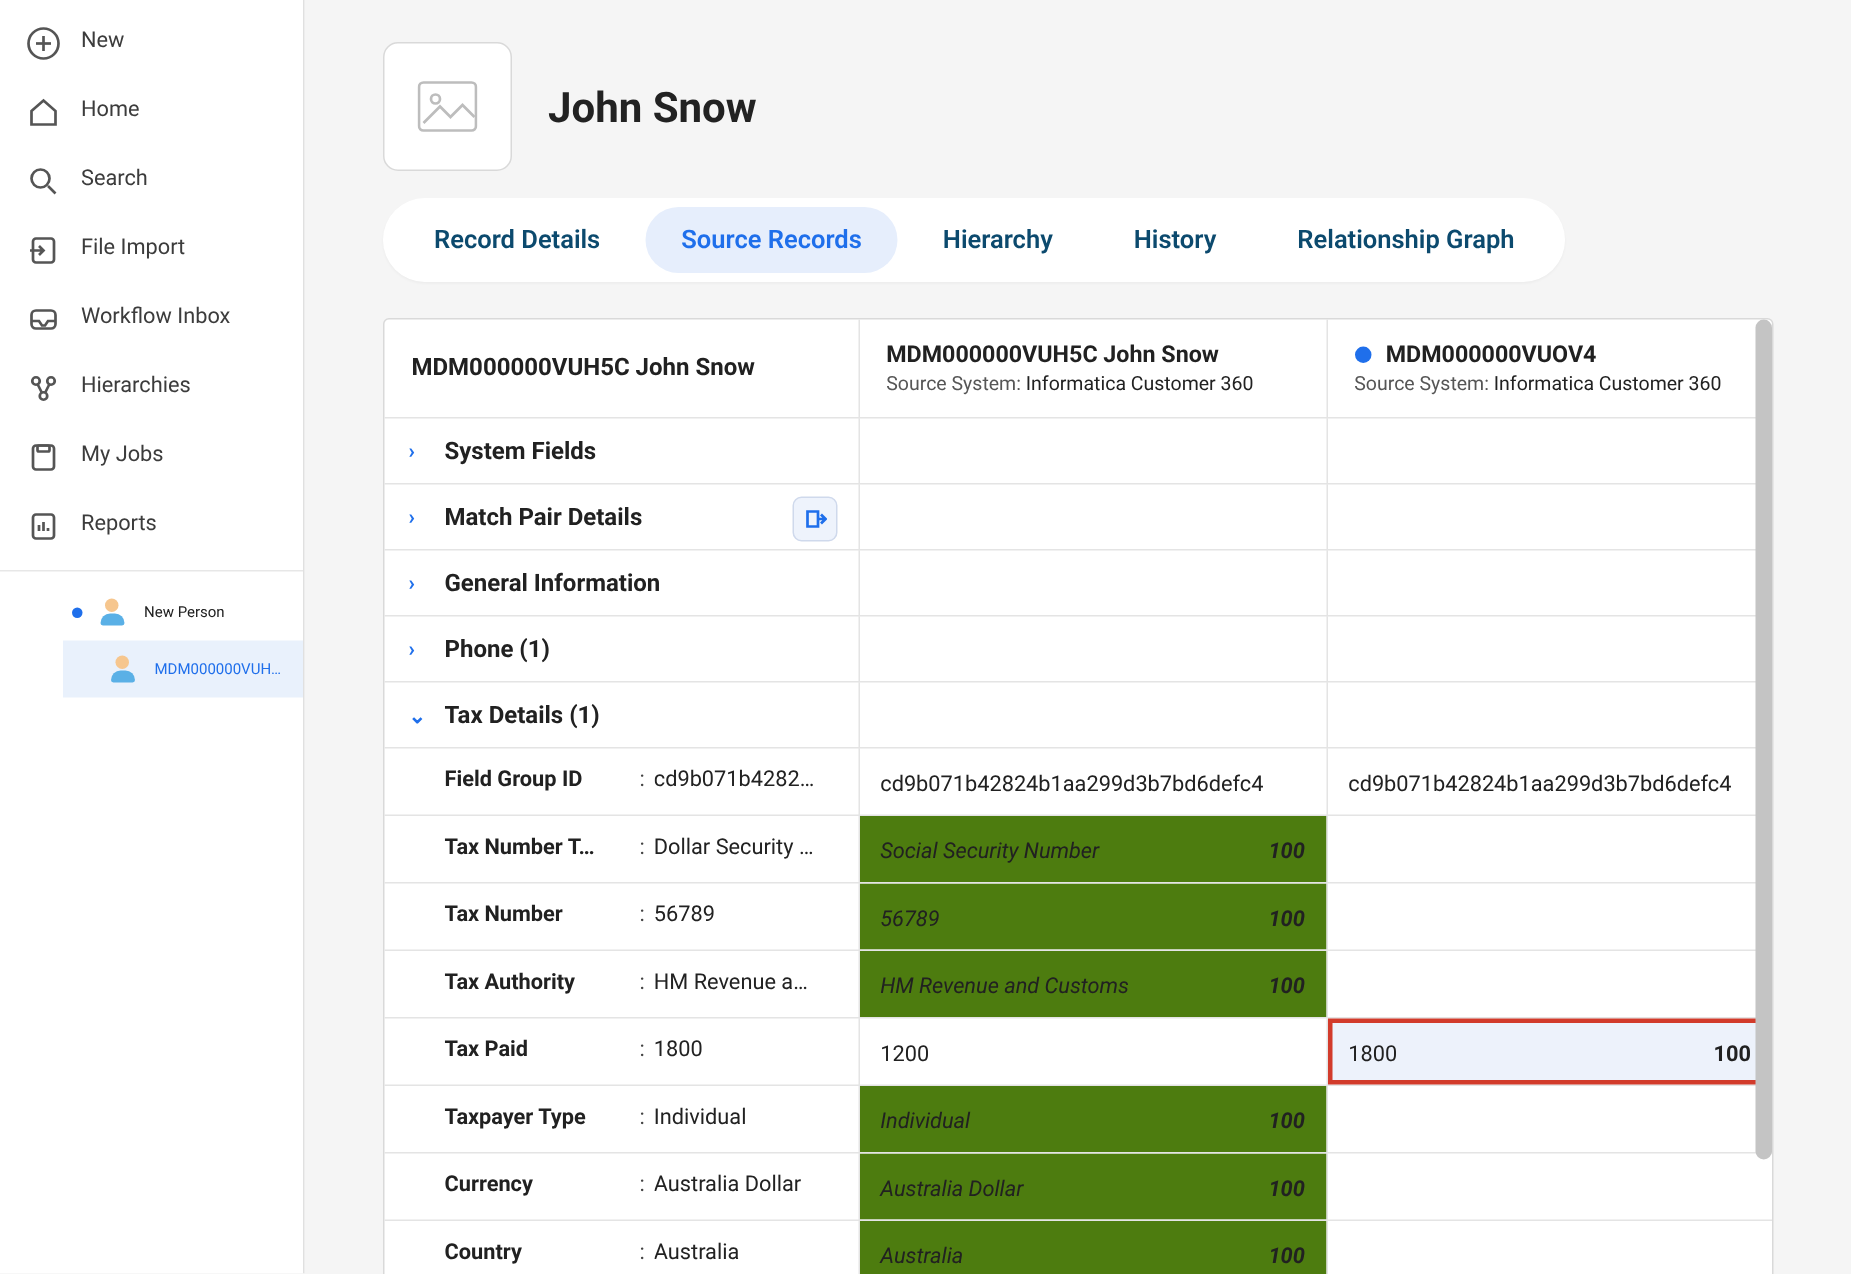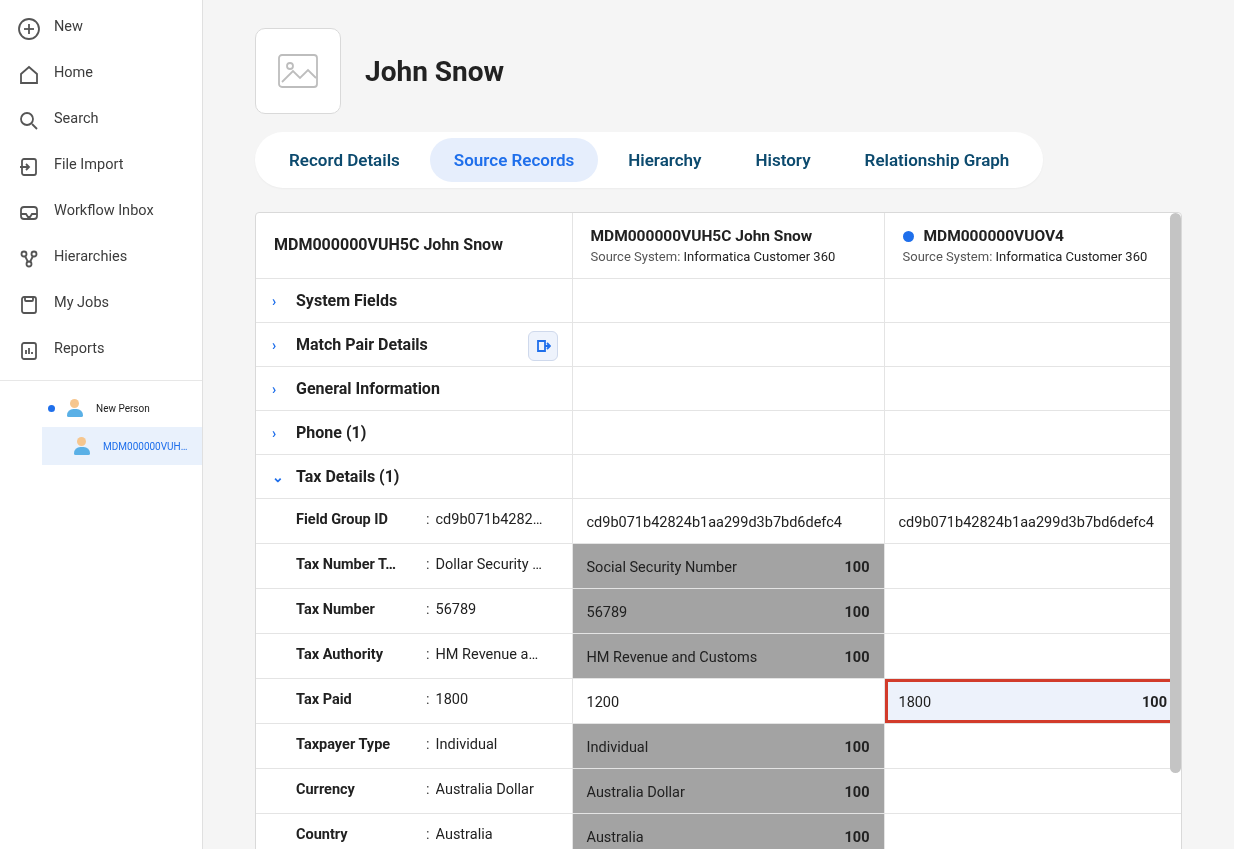--- a/index.html
+++ b/index.html
@@ -120,21 +120,21 @@
     font-size:14.5px;
   }
   .cell-a .fname { font-weight:700; width:124px; overflow:hidden; text-overflow:ellipsis; white-space:nowrap; }
   .cell-a .colon { color:#444; }
   .cell-a .fval  { flex:1; color:#222; overflow:hidden; text-overflow:ellipsis; white-space:nowrap; }
   .cell-src {
     padding:12px 14px;
     display:flex; justify-content:space-between; align-items:flex-end;
     font-size:14.5px; min-height:44px;
   }
-  .cell-src.win { background:#a3a3a3; }
+  .cell-src.win { background:#4d7c0f;font-style:italic; }
   .cell-src .score { font-weight:700; }
   .cell-src.hl {
     outline:3px solid #d23b2b; outline-offset:-3px; background:#edf2fb;
   }
   .scroll-track {
     position:absolute; right:-1px; top:0; bottom:0; width:13px;
     background:transparent;
   }
   .scroll-thumb {
     position:absolute; right:1px; top:0; width:11px; height:560px;

